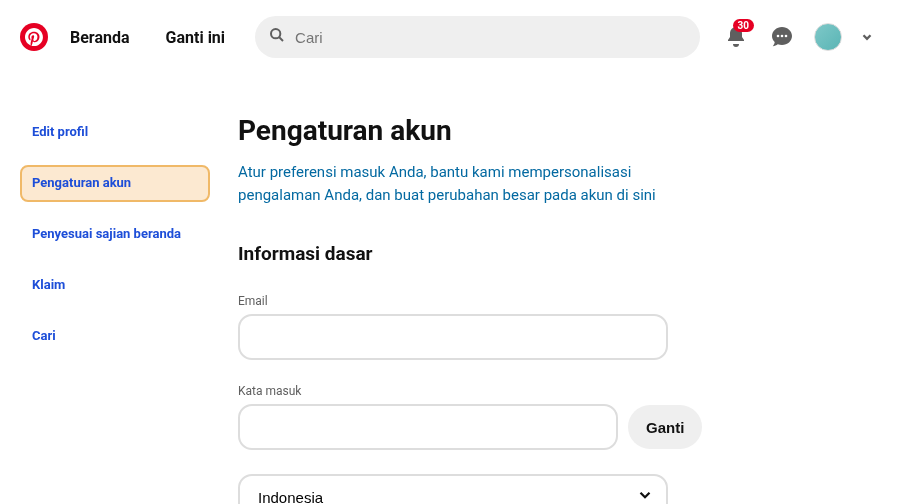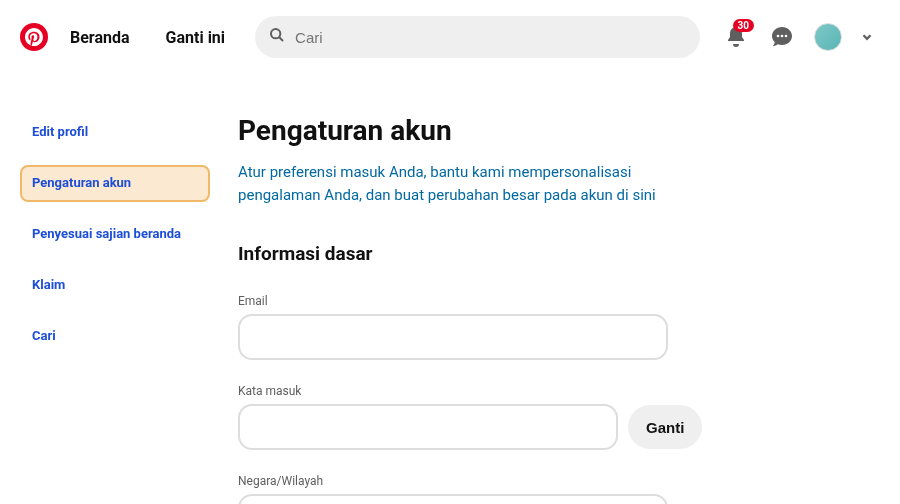--- a/index.html
+++ b/index.html
@@ -105,21 +105,20 @@
 
     <div class="field-row">
       <label class="field-label">Kata masuk</label>
       <div class="password-row">
         <input class="text-input" type="password" value="" style="">
         <button class="btn-ganti">Ganti</button>
       </div>
     </div>
 
     <div class="field-row">
-      <label class="field-label">Negara/Wilayah</label>
       <div class="select-wrap">
         <select class="select-input">
           <option>Indonesia</option>
         </select>
         <span class="select-chevron">
           <svg width="18" height="18" viewBox="0 0 24 24" fill="none" stroke="currentColor" stroke-width="3">
               <polyline points="6 9 12 15 18 9"></polyline>
             </svg>
         </span>
       </div>

